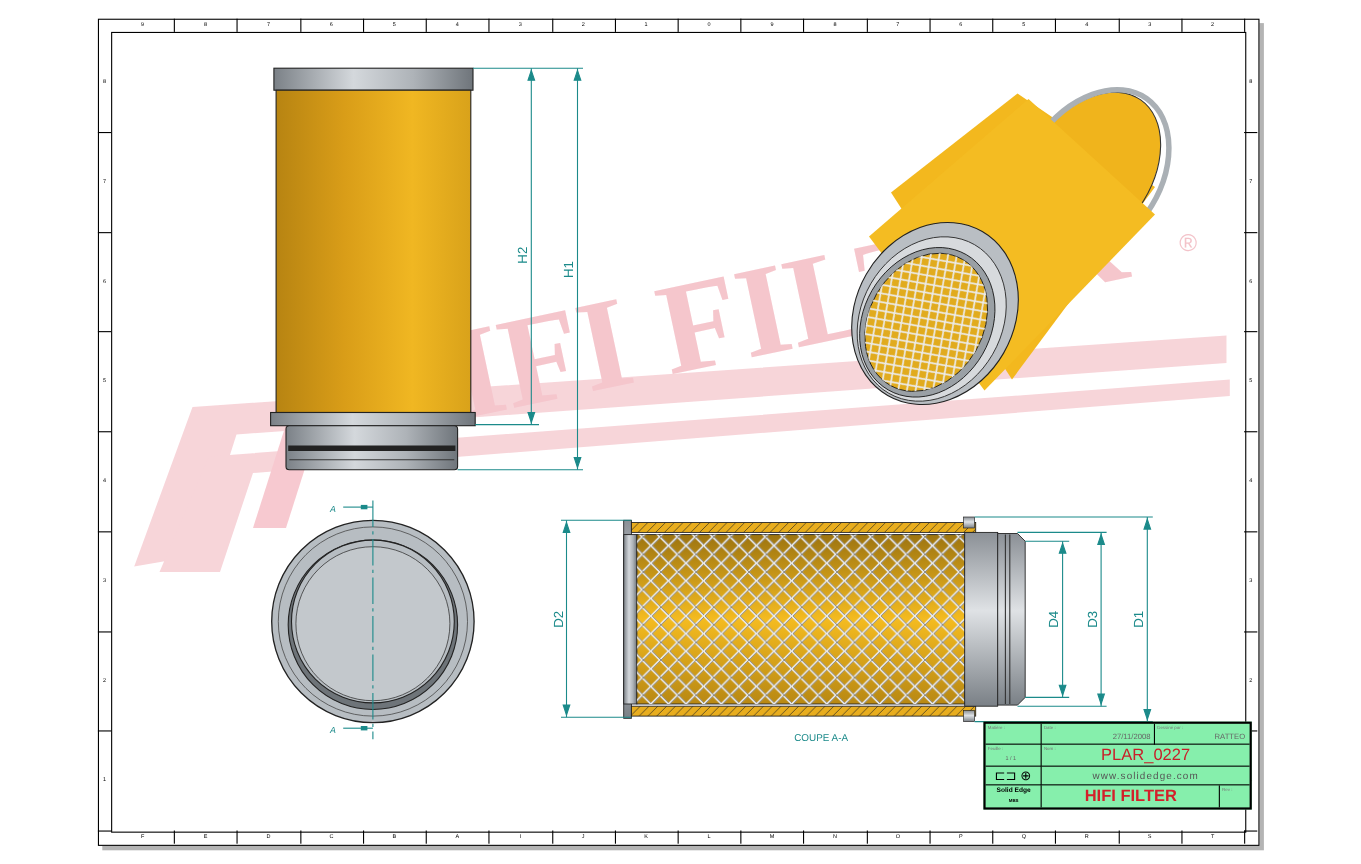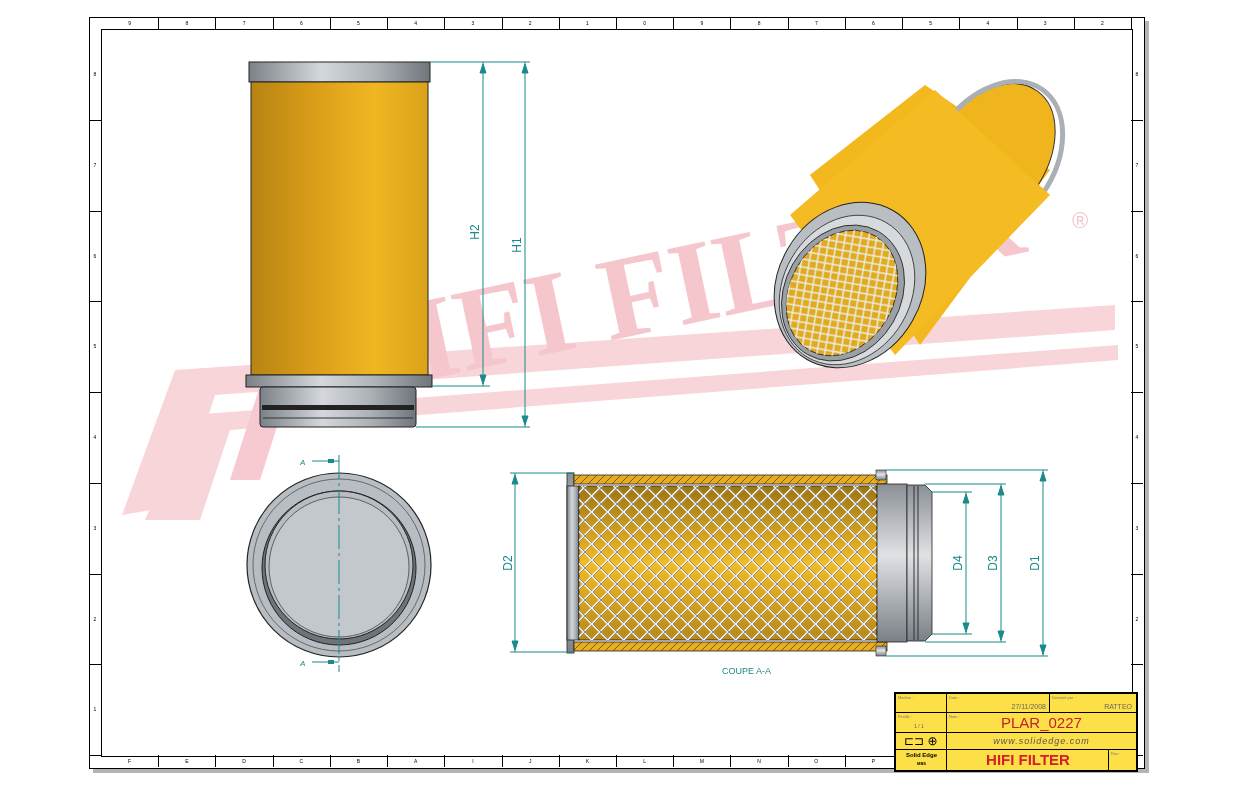--- a/index.html
+++ b/index.html
@@ -3,21 +3,21 @@
 <meta charset="utf-8">
 <style>
   html,body{margin:0;padding:0;}
   body{width:1237px;height:785px;background:#ffffff;position:relative;overflow:hidden;font-family:"Liberation Sans",sans-serif;}
   .sheet{position:absolute;left:89px;top:17px;width:1054px;height:750px;border:1px solid #000;background:#fff;box-shadow:4px 4px 0 #b4b4b4;}
   .inner{position:absolute;left:101px;top:29px;width:1030px;height:726px;border:1px solid #000;}
   .zone{position:absolute;font-size:5px;color:#000;text-align:center;}
   .tick{position:absolute;background:#000;}
   svg{position:absolute;left:0;top:0;}
   .dimlbl{font-family:"Liberation Sans",sans-serif;font-size:12px;fill:#1b8a8a;}
-  .tb{position:absolute;left:894px;top:692px;width:240px;height:76px;border:2px solid #000;background:#fde047;}
+  .tb{position:absolute;left:894px;top:656px;width:240px;height:76px;border:2px solid #000;background:#86efac;}
   .tbcell{position:absolute;border-right:1px solid #000;border-bottom:1px solid #000;box-sizing:border-box;}
   .tblbl{position:absolute;left:2px;top:1px;font-size:4px;color:#777;}
   .tbval{position:absolute;font-size:7px;color:#666;}
 </style>
 </head>
 <body>
 
 <div class="sheet"></div>
 <div class="inner"></div>
 
@@ -284,21 +284,21 @@
     <span class="tbval" style="left:18px;top:10px;font-size:5px;">1 / 1</span>
   </div>
   <div class="tbcell" style="left:51px;top:19px;width:189px;height:20px;border-right:none;">
     <span class="tblbl">Nom :</span>
     <span style="position:absolute;left:54px;top:1px;font-size:15px;color:#c8202a;">PLAR_0227</span>
   </div>
   <div class="tbcell" style="left:0;top:39px;width:51px;height:17px;">
     <span style="position:absolute;left:8px;top:1px;font-size:12px;color:#000;">⊏⊐ ⊕</span>
   </div>
   <div class="tbcell" style="left:51px;top:39px;width:189px;height:17px;border-right:none;">
-    <span style="position:absolute;left:0;width:189px;text-align:center;top:3px;font-size:9px;color:#555;letter-spacing:1px;font-style:italic;">www.solidedge.com</span>
+    <span style="position:absolute;left:0;width:189px;text-align:center;top:3px;font-size:9px;color:#555;letter-spacing:1px;">www.solidedge.com</span>
   </div>
   <div class="tbcell" style="left:0;top:56px;width:51px;height:20px;border-bottom:none;">
     <span style="position:absolute;left:0;width:51px;text-align:center;top:2px;font-size:6px;font-weight:bold;">Solid Edge</span>
     <span style="position:absolute;left:0;width:51px;text-align:center;top:11px;font-size:4px;font-weight:bold;">MBS</span>
   </div>
   <div class="tbcell" style="left:51px;top:56px;width:162px;height:20px;border-bottom:none;">
     <span style="position:absolute;left:0;width:162px;text-align:center;top:1px;font-size:15px;font-weight:bold;color:#d4202a;">HIFI FILTER</span>
   </div>
   <div class="tbcell" style="left:213px;top:56px;width:27px;height:20px;border:none;">
     <span class="tblbl">Rev :</span>

